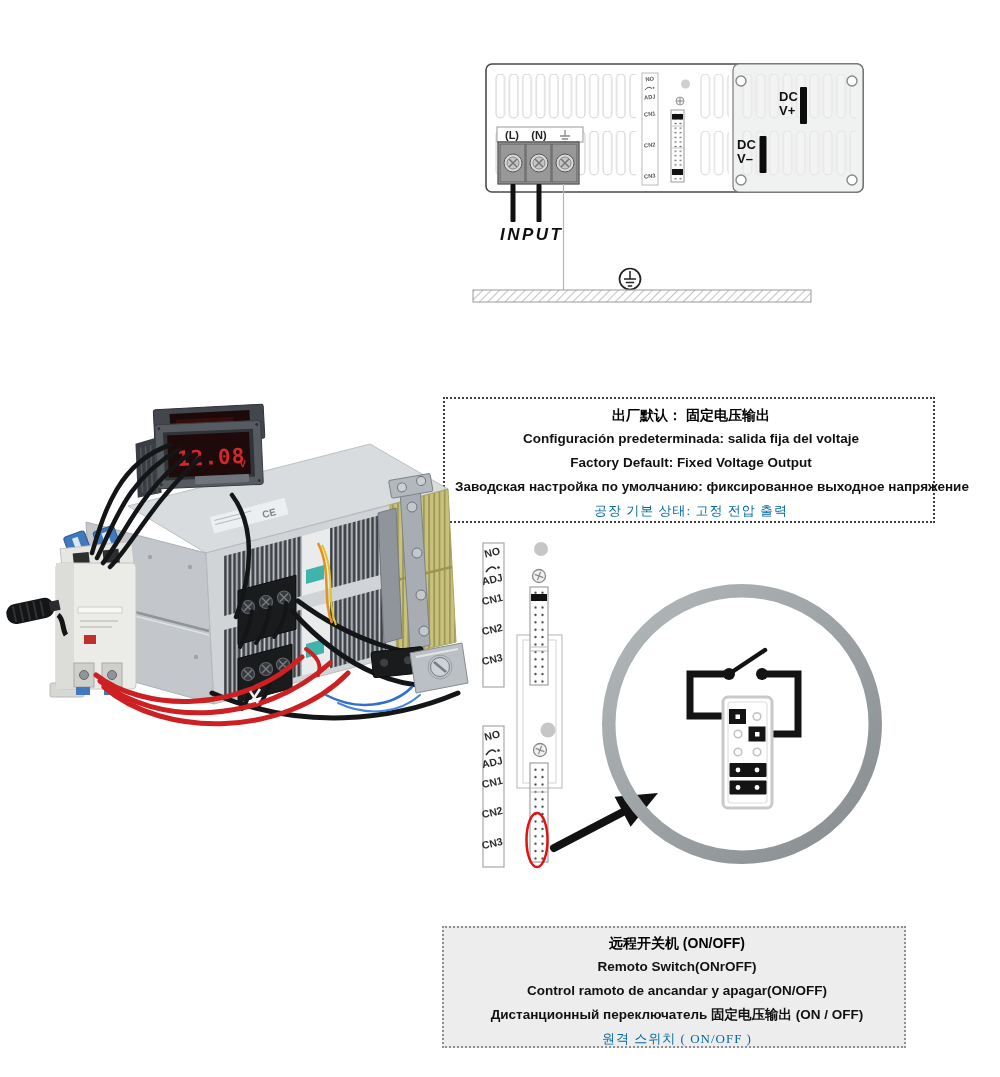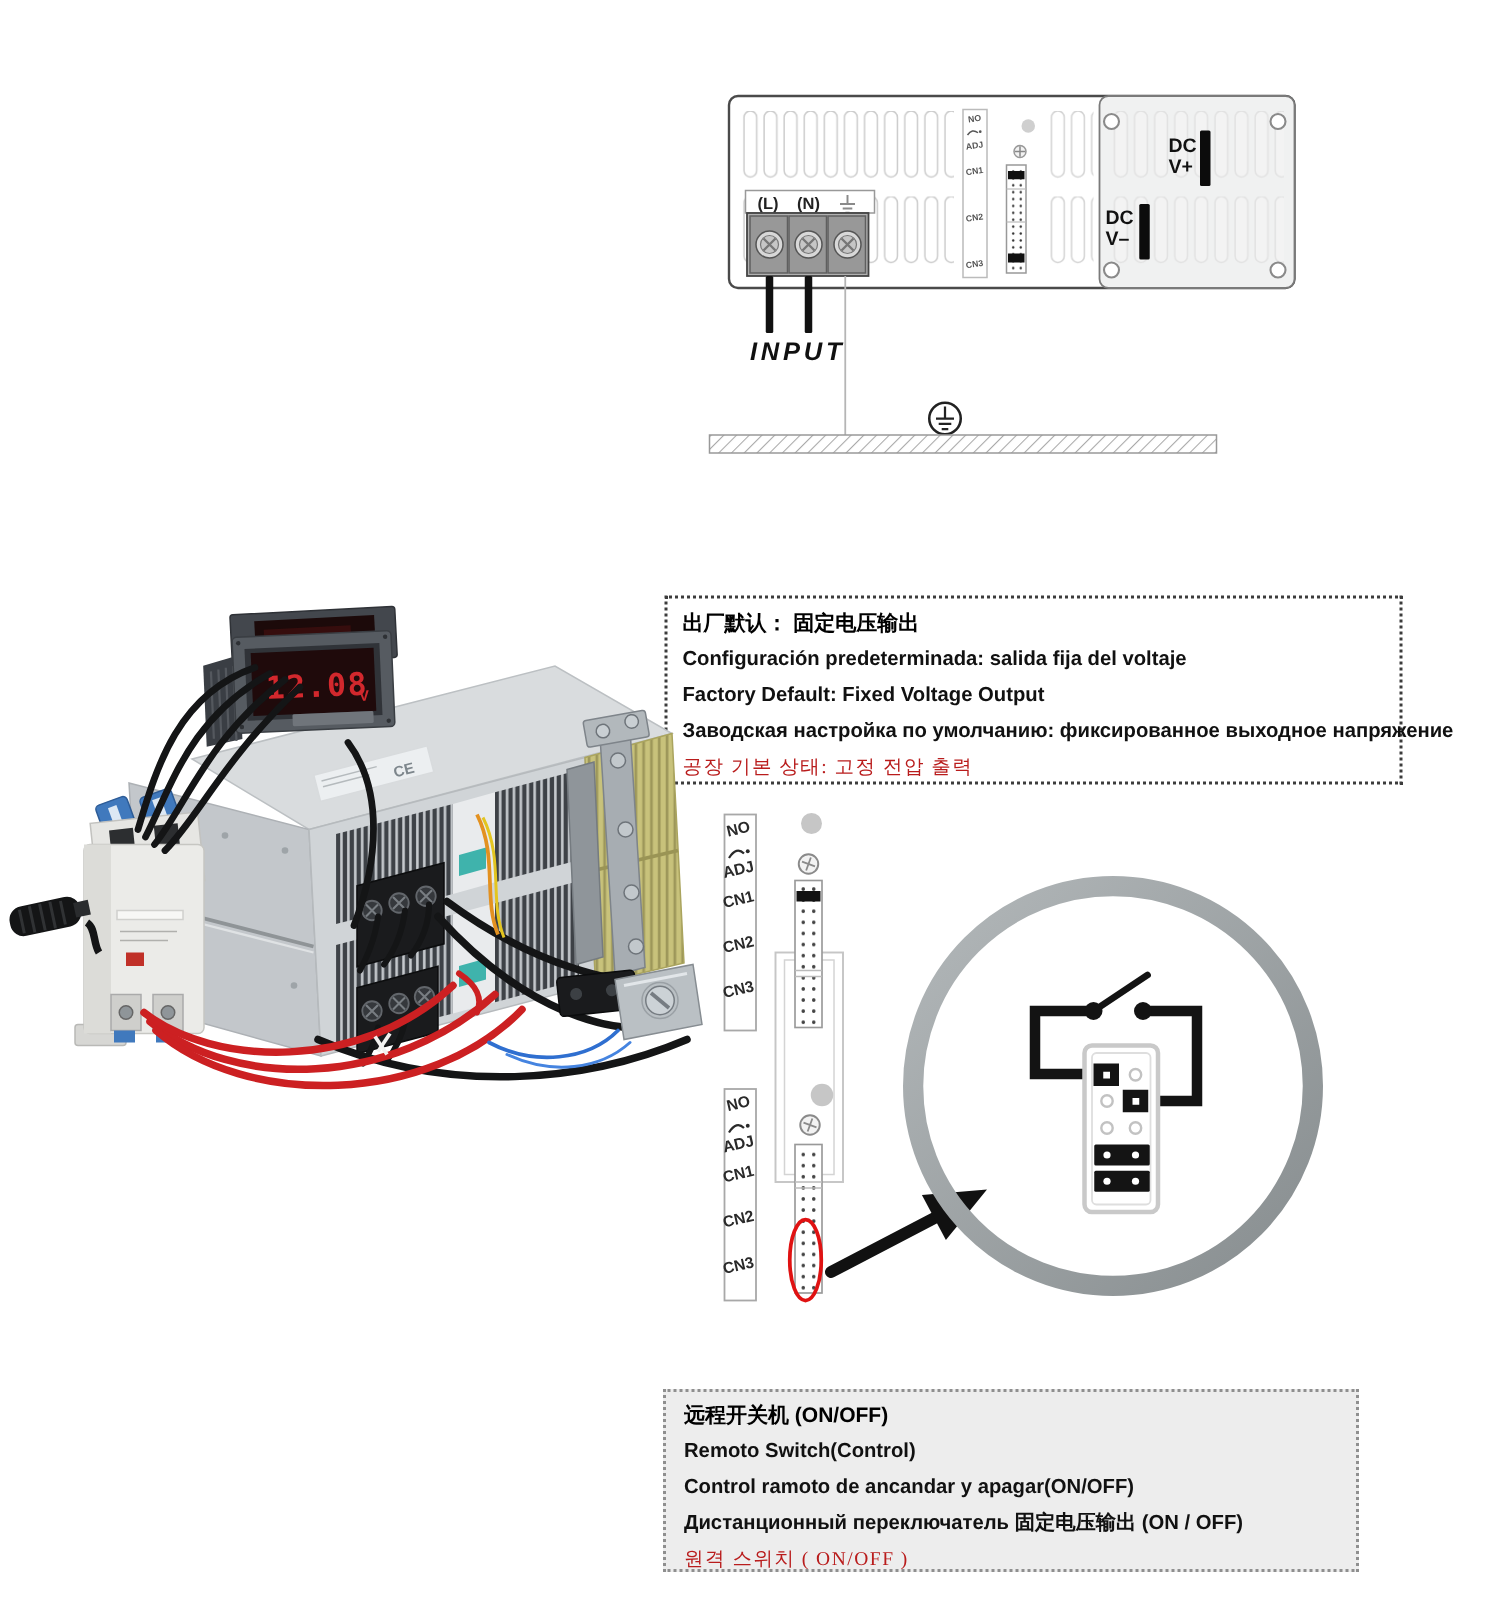--- a/index.html
+++ b/index.html
@@ -1,29 +1,29 @@
 <!DOCTYPE html>
 <html><head>
 <meta charset="utf-8">
 <style>
   html,body{margin:0;padding:0;background:#fff;}
   .canvas{position:relative;width:1000px;height:1077px;background:#ffffff;overflow:hidden;
-          font-family:"Liberation Sans",sans-serif;}
+          font-family:"Liberation Sans",sans-serif;text-align:center;}
   svg{position:absolute;display:block;}
   .rear-svg{left:0;top:0;}
   .photo-svg{left:0;top:395px;}
   .remote-svg{left:460px;top:530px;}
   .note-box{position:absolute;box-sizing:border-box;}
   .box-top{left:443px;top:397px;width:492px;height:126px;background:#ffffff;
            border:2px dotted #3c3c3c;padding:4px 6px 0 10px;}
   .box-bottom{left:442px;top:926px;width:464px;height:122px;background:#ededed;
               border:2px dotted #8f8f8f;padding:3px 6px 0 12px;}
   .note-line{font-weight:bold;font-size:13.5px;color:#111;line-height:24px;white-space:nowrap;}
   .note-line.cjk{font-size:14px;color:#000;}
-  .note-line.kr{font-family:"Liberation Serif",serif;font-weight:normal;font-size:13px;color:#b91c1c;letter-spacing:1px;}
+  .note-line.kr{font-family:"Liberation Serif",serif;font-weight:normal;font-size:13px;color:#0369a1;letter-spacing:1px;}
   text{font-family:"Liberation Sans",sans-serif;}
   .seg{font-family:"DejaVu Sans Mono",monospace;font-weight:bold;}
 </style>
 </head>
 <body>
 
 <div class="canvas">
 
   <svg class="rear-svg" width="1000" height="340" viewBox="0 0 1000 340">
     <defs>
@@ -424,19 +424,19 @@
       <circle cx="278" cy="240" r="2.4" fill="#ffffff"></circle>
         <circle cx="297" cy="240" r="2.4" fill="#ffffff"></circle>
       <rect x="269.5" y="250.5" width="37" height="14" rx="1" fill="#141414"></rect>
       <circle cx="278" cy="257.5" r="2.4" fill="#ffffff"></circle>
         <circle cx="297" cy="257.5" r="2.4" fill="#ffffff"></circle>
     </g>
   </svg>
 
   <div class="note-box box-bottom">
     <div class="note-line cjk">远程开关机  (ON/OFF)</div>
-    <div class="note-line">Remoto Switch(Control)</div>
+    <div class="note-line">Remoto Switch(ONrOFF)</div>
     <div class="note-line">Control ramoto de ancandar y apagar(ON/OFF)</div>
     <div class="note-line">Дистанционный переключатель 固定电压输出 (ON / OFF)</div>
     <div class="note-line kr">원격 스위치 ( ON/OFF )</div>
   </div>
 
 </div>
 
 </body></html>

